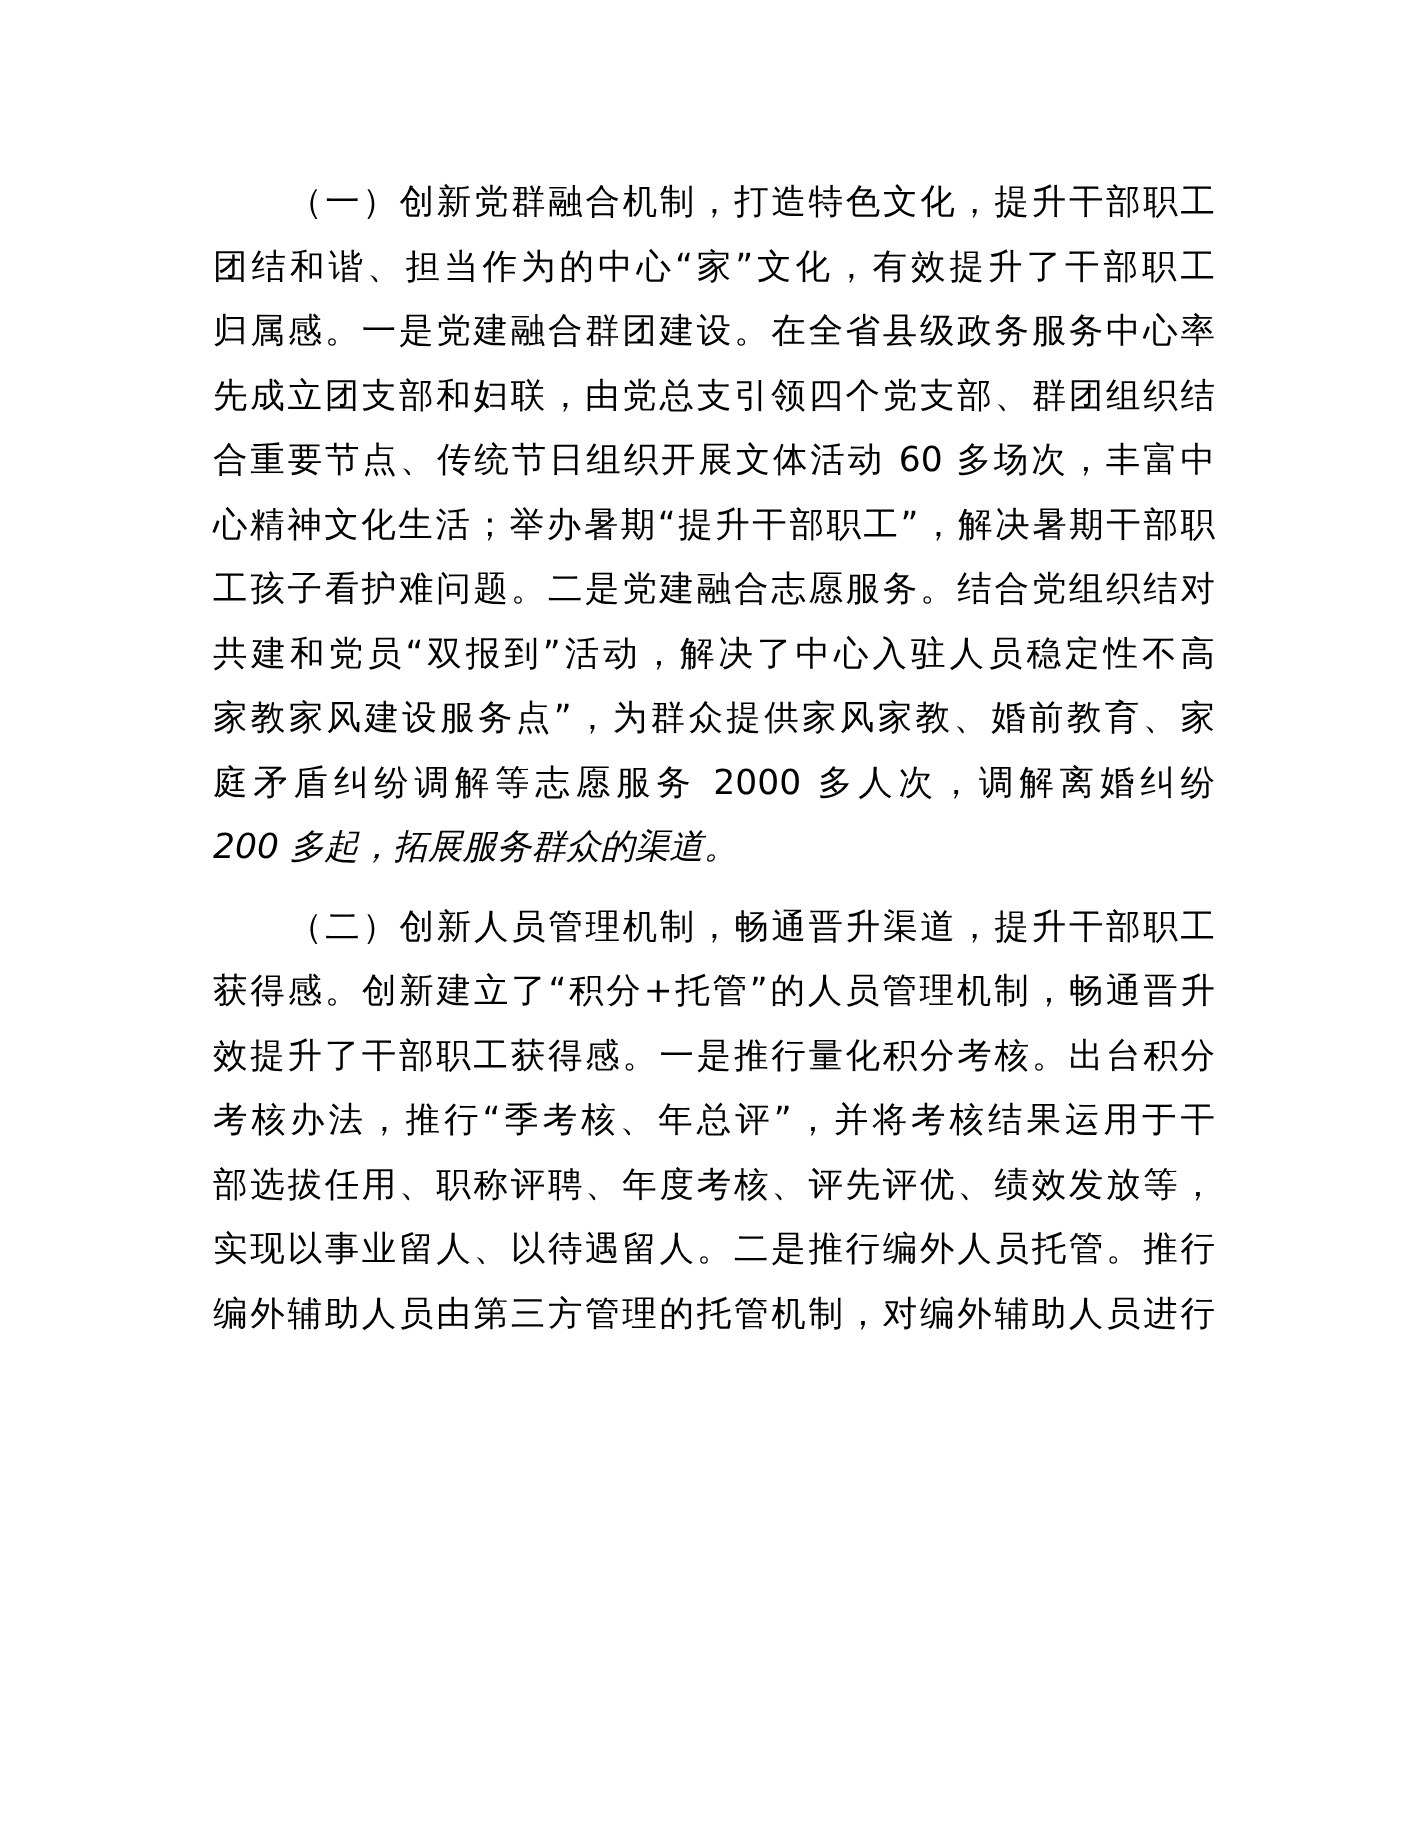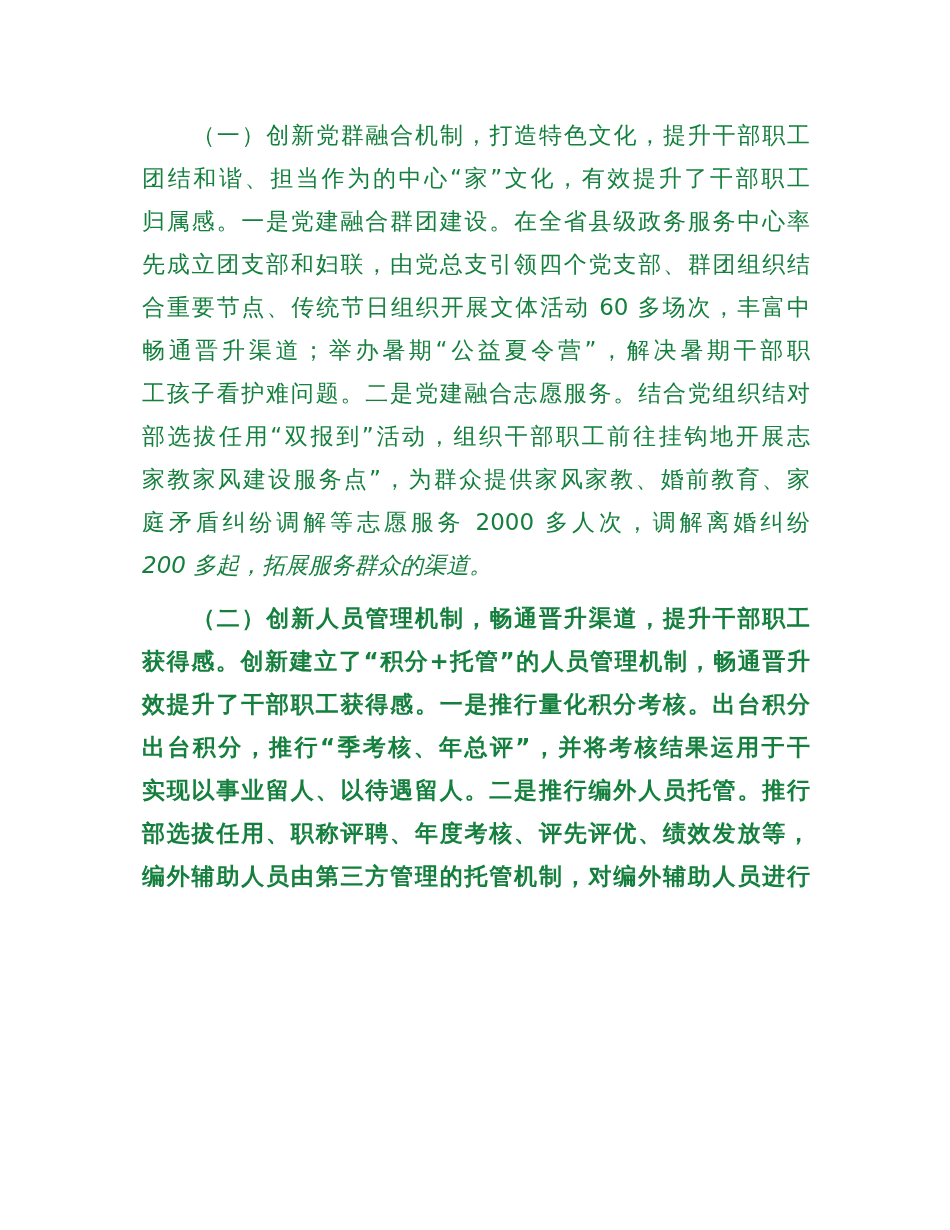--- a/index.html
+++ b/index.html
@@ -11,30 +11,29 @@
       width: 950px;
       height: 1230px;
       position: relative;
       overflow: hidden;
     }
     .page {
       position: absolute;
       left: 142px;
       top: 114px;
       width: 668px;
-      color: #15803d;
+      color: #000000;
       font-family: "DejaVu Sans", "Liberation Sans", sans-serif;
       font-size: 23px;
     }
     .para {
       margin: 0;
     }
     .para + .para {
       margin-top: 10px;
-      font-weight: bold;
     }
     .line {
       display: block;
       height: 43px;
       line-height: 43px;
       white-space: nowrap;
       text-align: justify;
       text-align-last: justify;
       overflow: visible;
     }
@@ -50,31 +49,31 @@
 <body>
 
 <div class="page">
 
   <div class="para">
     <span class="line indent">（一）创新党群融合机制，打造特色文化，提升干部职工</span>
     <span class="line">团结和谐、担当作为的中心“家”文化，有效提升了干部职工</span>
     <span class="line">归属感。一是党建融合群团建设。在全省县级政务服务中心率</span>
     <span class="line">先成立团支部和妇联，由党总支引领四个党支部、群团组织结</span>
     <span class="line">合重要节点、传统节日组织开展文体活动 60 多场次，丰富中</span>
-    <span class="line">畅通晋升渠道；举办暑期“公益夏令营”，解决暑期干部职</span>
+    <span class="line">心精神文化生活；举办暑期“提升干部职工”，解决暑期干部职</span>
     <span class="line">工孩子看护难问题。二是党建融合志愿服务。结合党组织结对</span>
-    <span class="line">部选拔任用“双报到”活动，组织干部职工前往挂钩地开展志</span>
+    <span class="line">共建和党员“双报到”活动，解决了中心入驻人员稳定性不高</span>
     <span class="line">家教家风建设服务点”，为群众提供家风家教、婚前教育、家</span>
     <span class="line">庭矛盾纠纷调解等志愿服务 2000 多人次，调解离婚纠纷</span>
     <span class="line last">200 多起，拓展服务群众的渠道。</span>
   </div>
 
   <div class="para">
     <span class="line indent">（二）创新人员管理机制，畅通晋升渠道，提升干部职工</span>
     <span class="line">获得感。创新建立了“积分+托管”的人员管理机制，畅通晋升</span>
     <span class="line">效提升了干部职工获得感。一是推行量化积分考核。出台积分</span>
-    <span class="line">出台积分，推行“季考核、年总评”，并将考核结果运用于干</span>
+    <span class="line">考核办法，推行“季考核、年总评”，并将考核结果运用于干</span>
+    <span class="line">部选拔任用、职称评聘、年度考核、评先评优、绩效发放等，</span>
     <span class="line">实现以事业留人、以待遇留人。二是推行编外人员托管。推行</span>
-    <span class="line">部选拔任用、职称评聘、年度考核、评先评优、绩效发放等，</span>
     <span class="line">编外辅助人员由第三方管理的托管机制，对编外辅助人员进行</span>
   </div>
 
 </div>
 
 </body></html>

